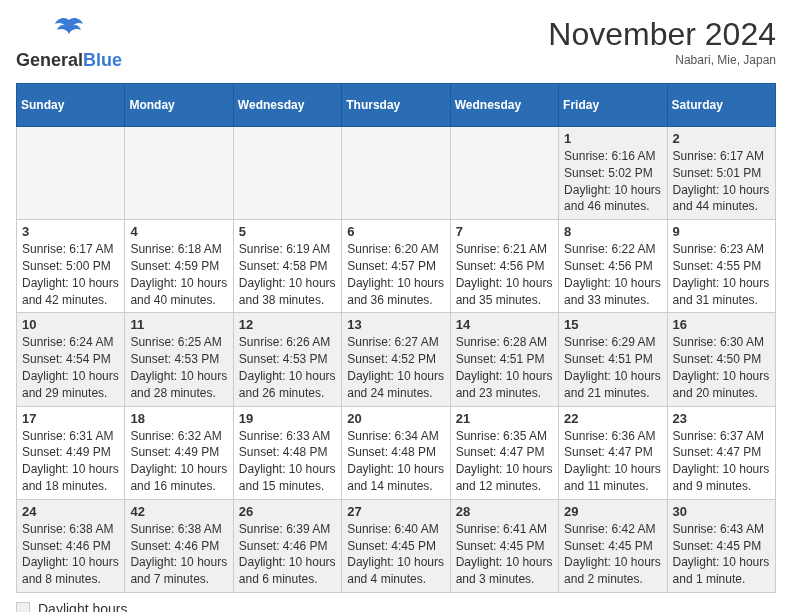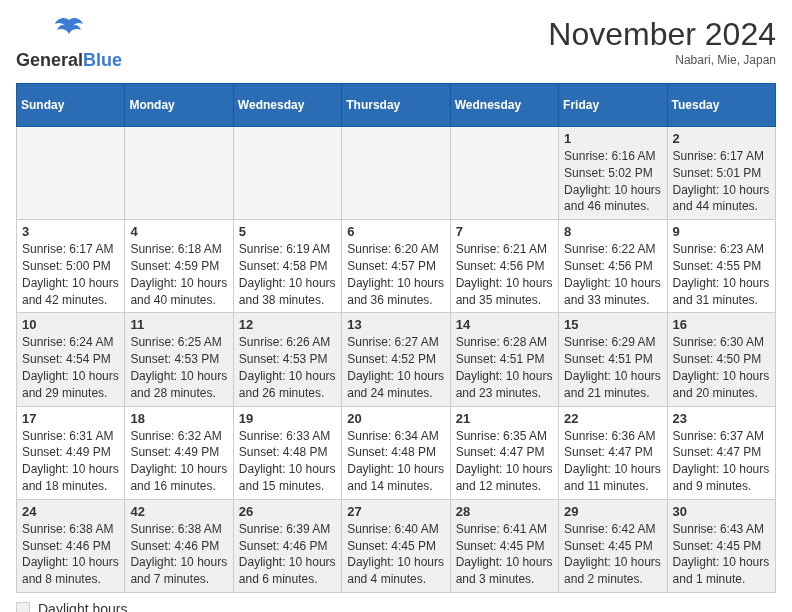--- a/index.html
+++ b/index.html
@@ -114,21 +114,21 @@
 
 <table>
   <thead>
     <tr>
     <th>Sunday</th>
         <th>Monday</th>
         <th>Wednesday</th>
         <th>Thursday</th>
         <th>Wednesday</th>
         <th>Friday</th>
-        <th>Tuesday</th>
+        <th>Saturday</th>
       </tr>
   </thead>
   <tbody id="calendar-body">
   <tr>
         <td class="empty"></td>
         <td class="empty"></td>
         <td class="empty"></td>
         <td class="empty"></td>
         <td class="empty"></td>
         <td class="shaded">

